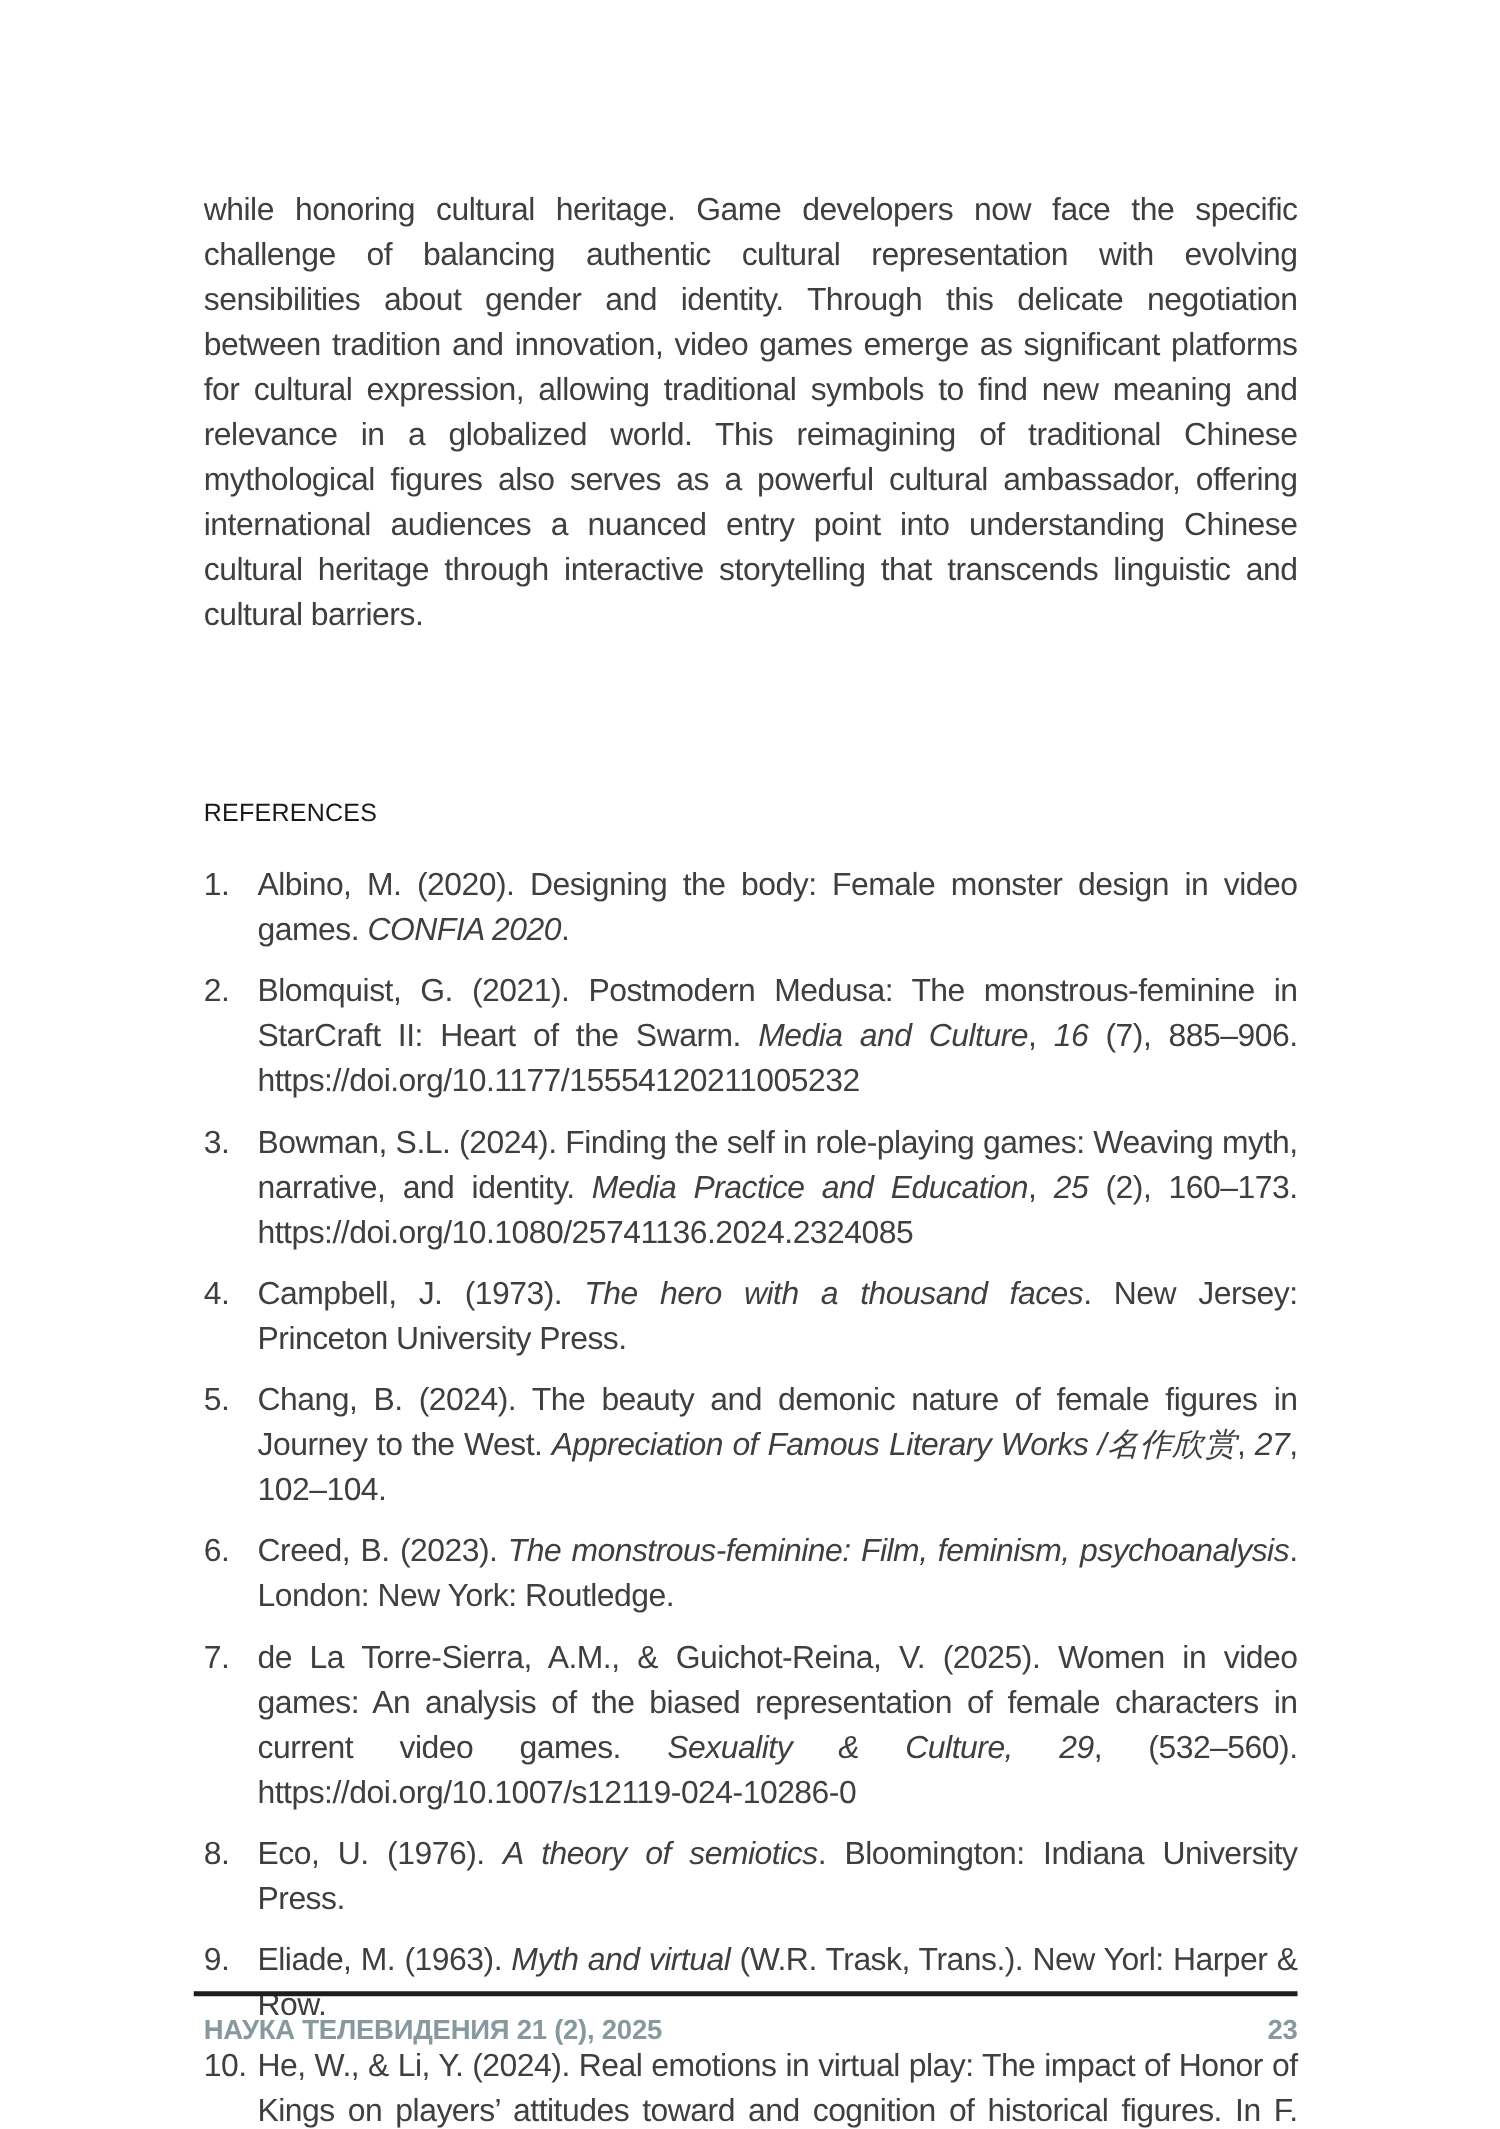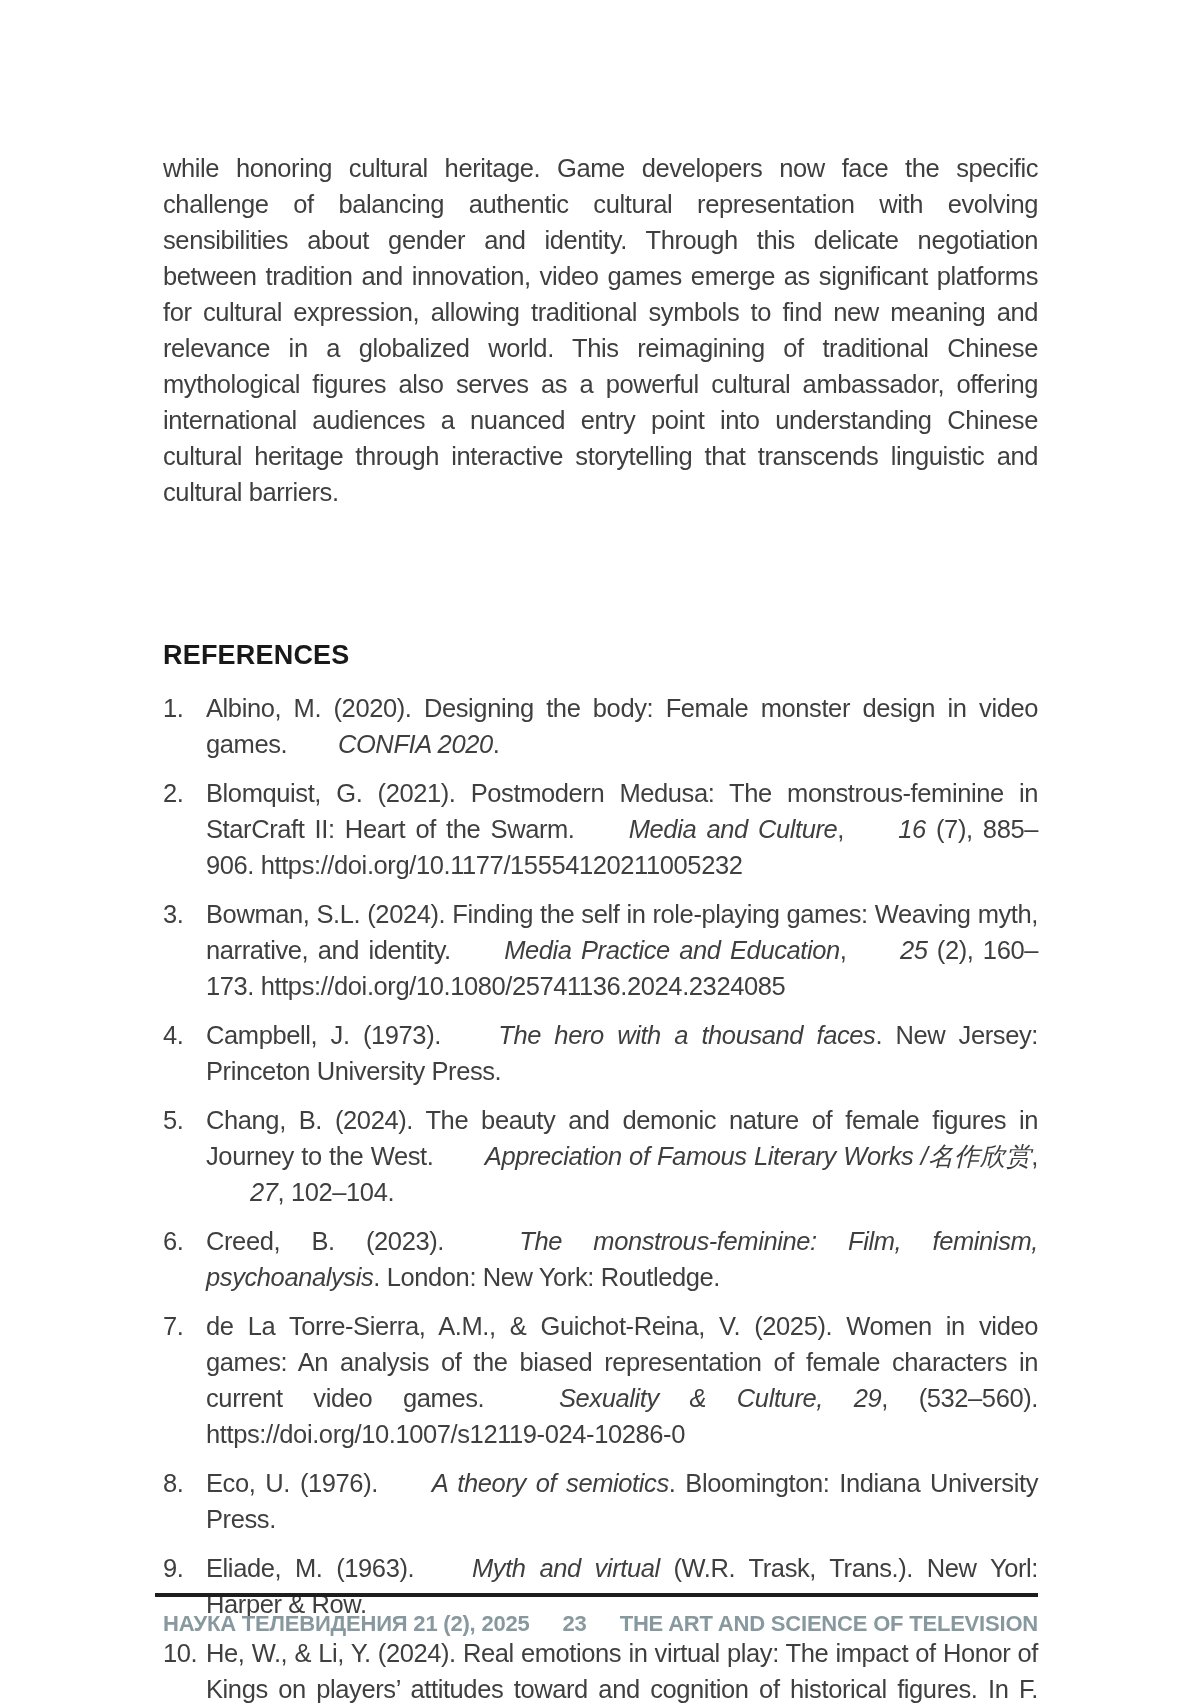--- a/index.html
+++ b/index.html
@@ -27,22 +27,22 @@
     line-height: 36px;
     letter-spacing: -0.4px;
     text-align: justify;
     color: #3f3f3f;
   }
   .refs-heading {
     position: absolute;
     top: 640px;
     left: 163px;
     margin: 0;
-    font-size: 27px;
-    font-weight: bold;
+    font-size: 20px;
+    font-weight: normal;
     letter-spacing: 0.2px;
     color: #191919;
   }
   .refs {
     position: absolute;
     top: 690px;
     left: 163px;
     width: 875px;
     margin: 0;
     padding: 0;
@@ -58,21 +58,20 @@
   }
   .ref-num {
     flex: 0 0 43px;
   }
   .ref-body {
     flex: 1;
     text-align: justify;
   }
   .ref-body i {
     font-style: italic;
-    margin-left: 44px;
   }
   .footer-rule {
     position: absolute;
     top: 1593px;
     left: 155px;
     width: 883px;
     height: 4px;
     background: #1d1d1d;
   }
   .footer {
@@ -139,16 +138,15 @@
         <span class="ref-num">10.</span>
         <span class="ref-body"><span>He, W., &amp; Li, Y. (2024). Real emotions in virtual play: The impact of Honor of Kings on players’ attitudes toward and cognition of historical figures. In F. Chen, K.S. McAllister &amp; J.E. Ruggill (Eds.), </span></span>
       </li>
     </ol>
 
   <div class="footer-rule"></div>
 
   <div class="footer">
     <span>НАУКА ТЕЛЕВИДЕНИЯ 21 (2), 2025</span>
     <span>23</span>
-    <span>THE ART AND SCIENCE OF TELEVISION</span>
   </div>
 
 </div>
 
 </body></html>

